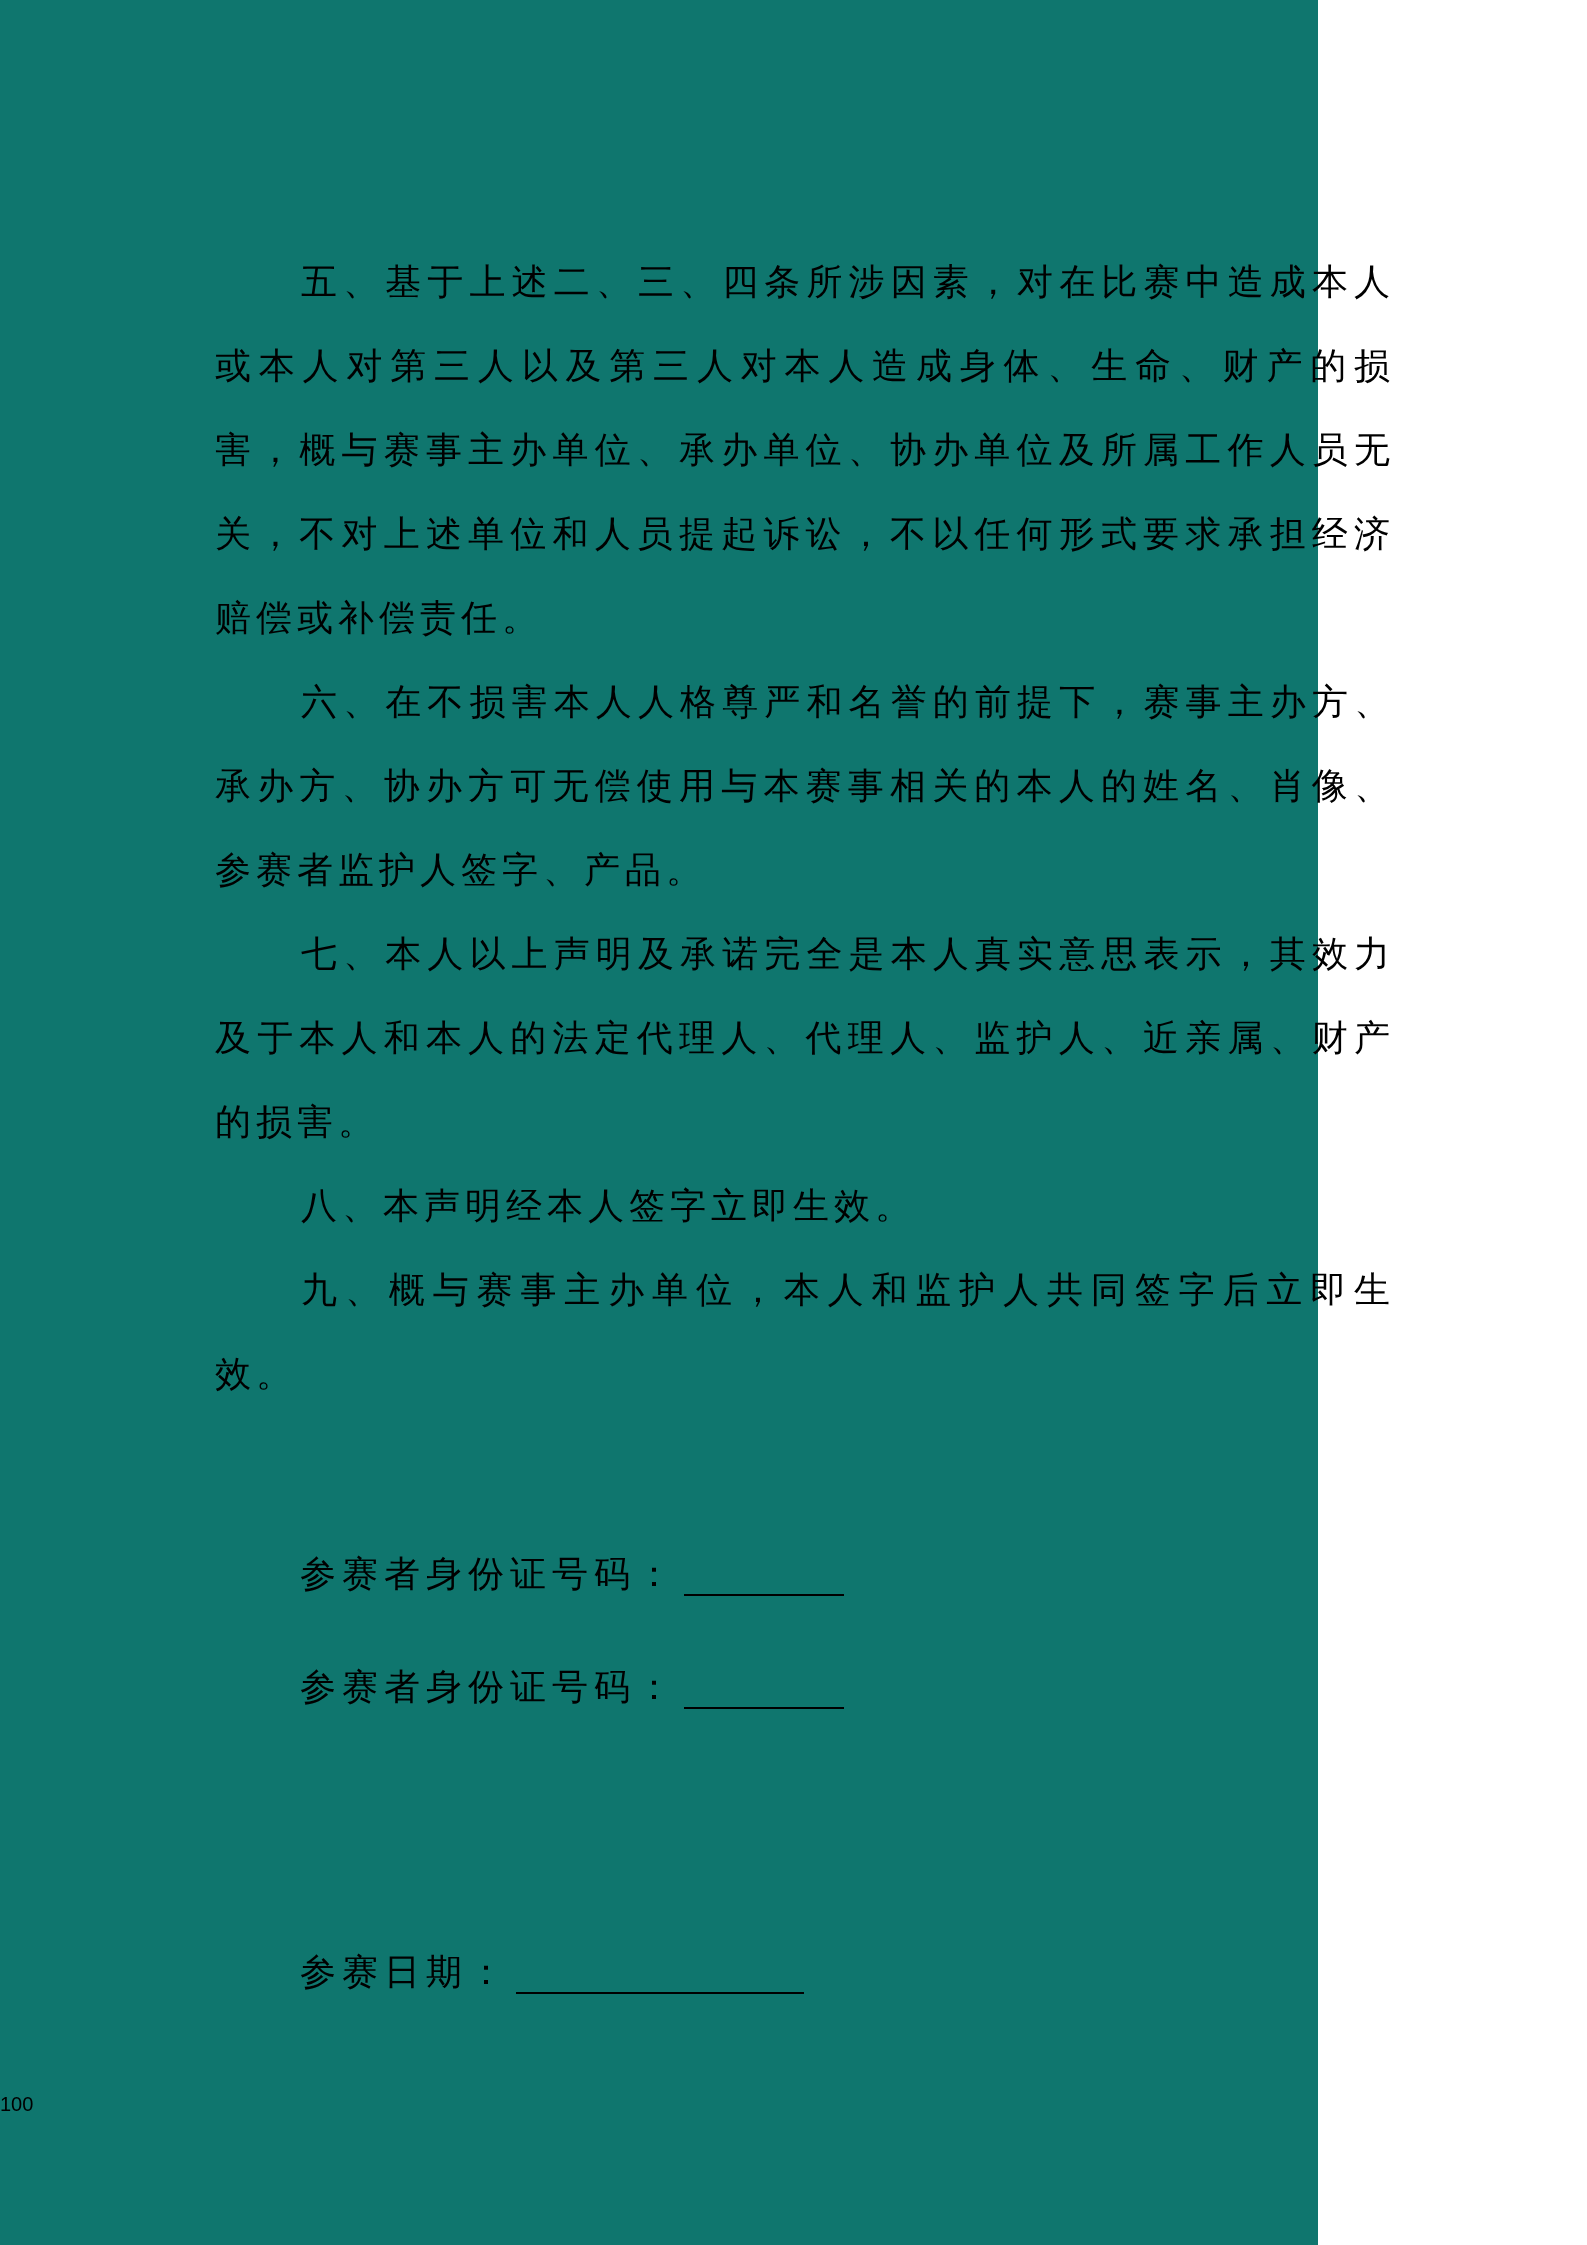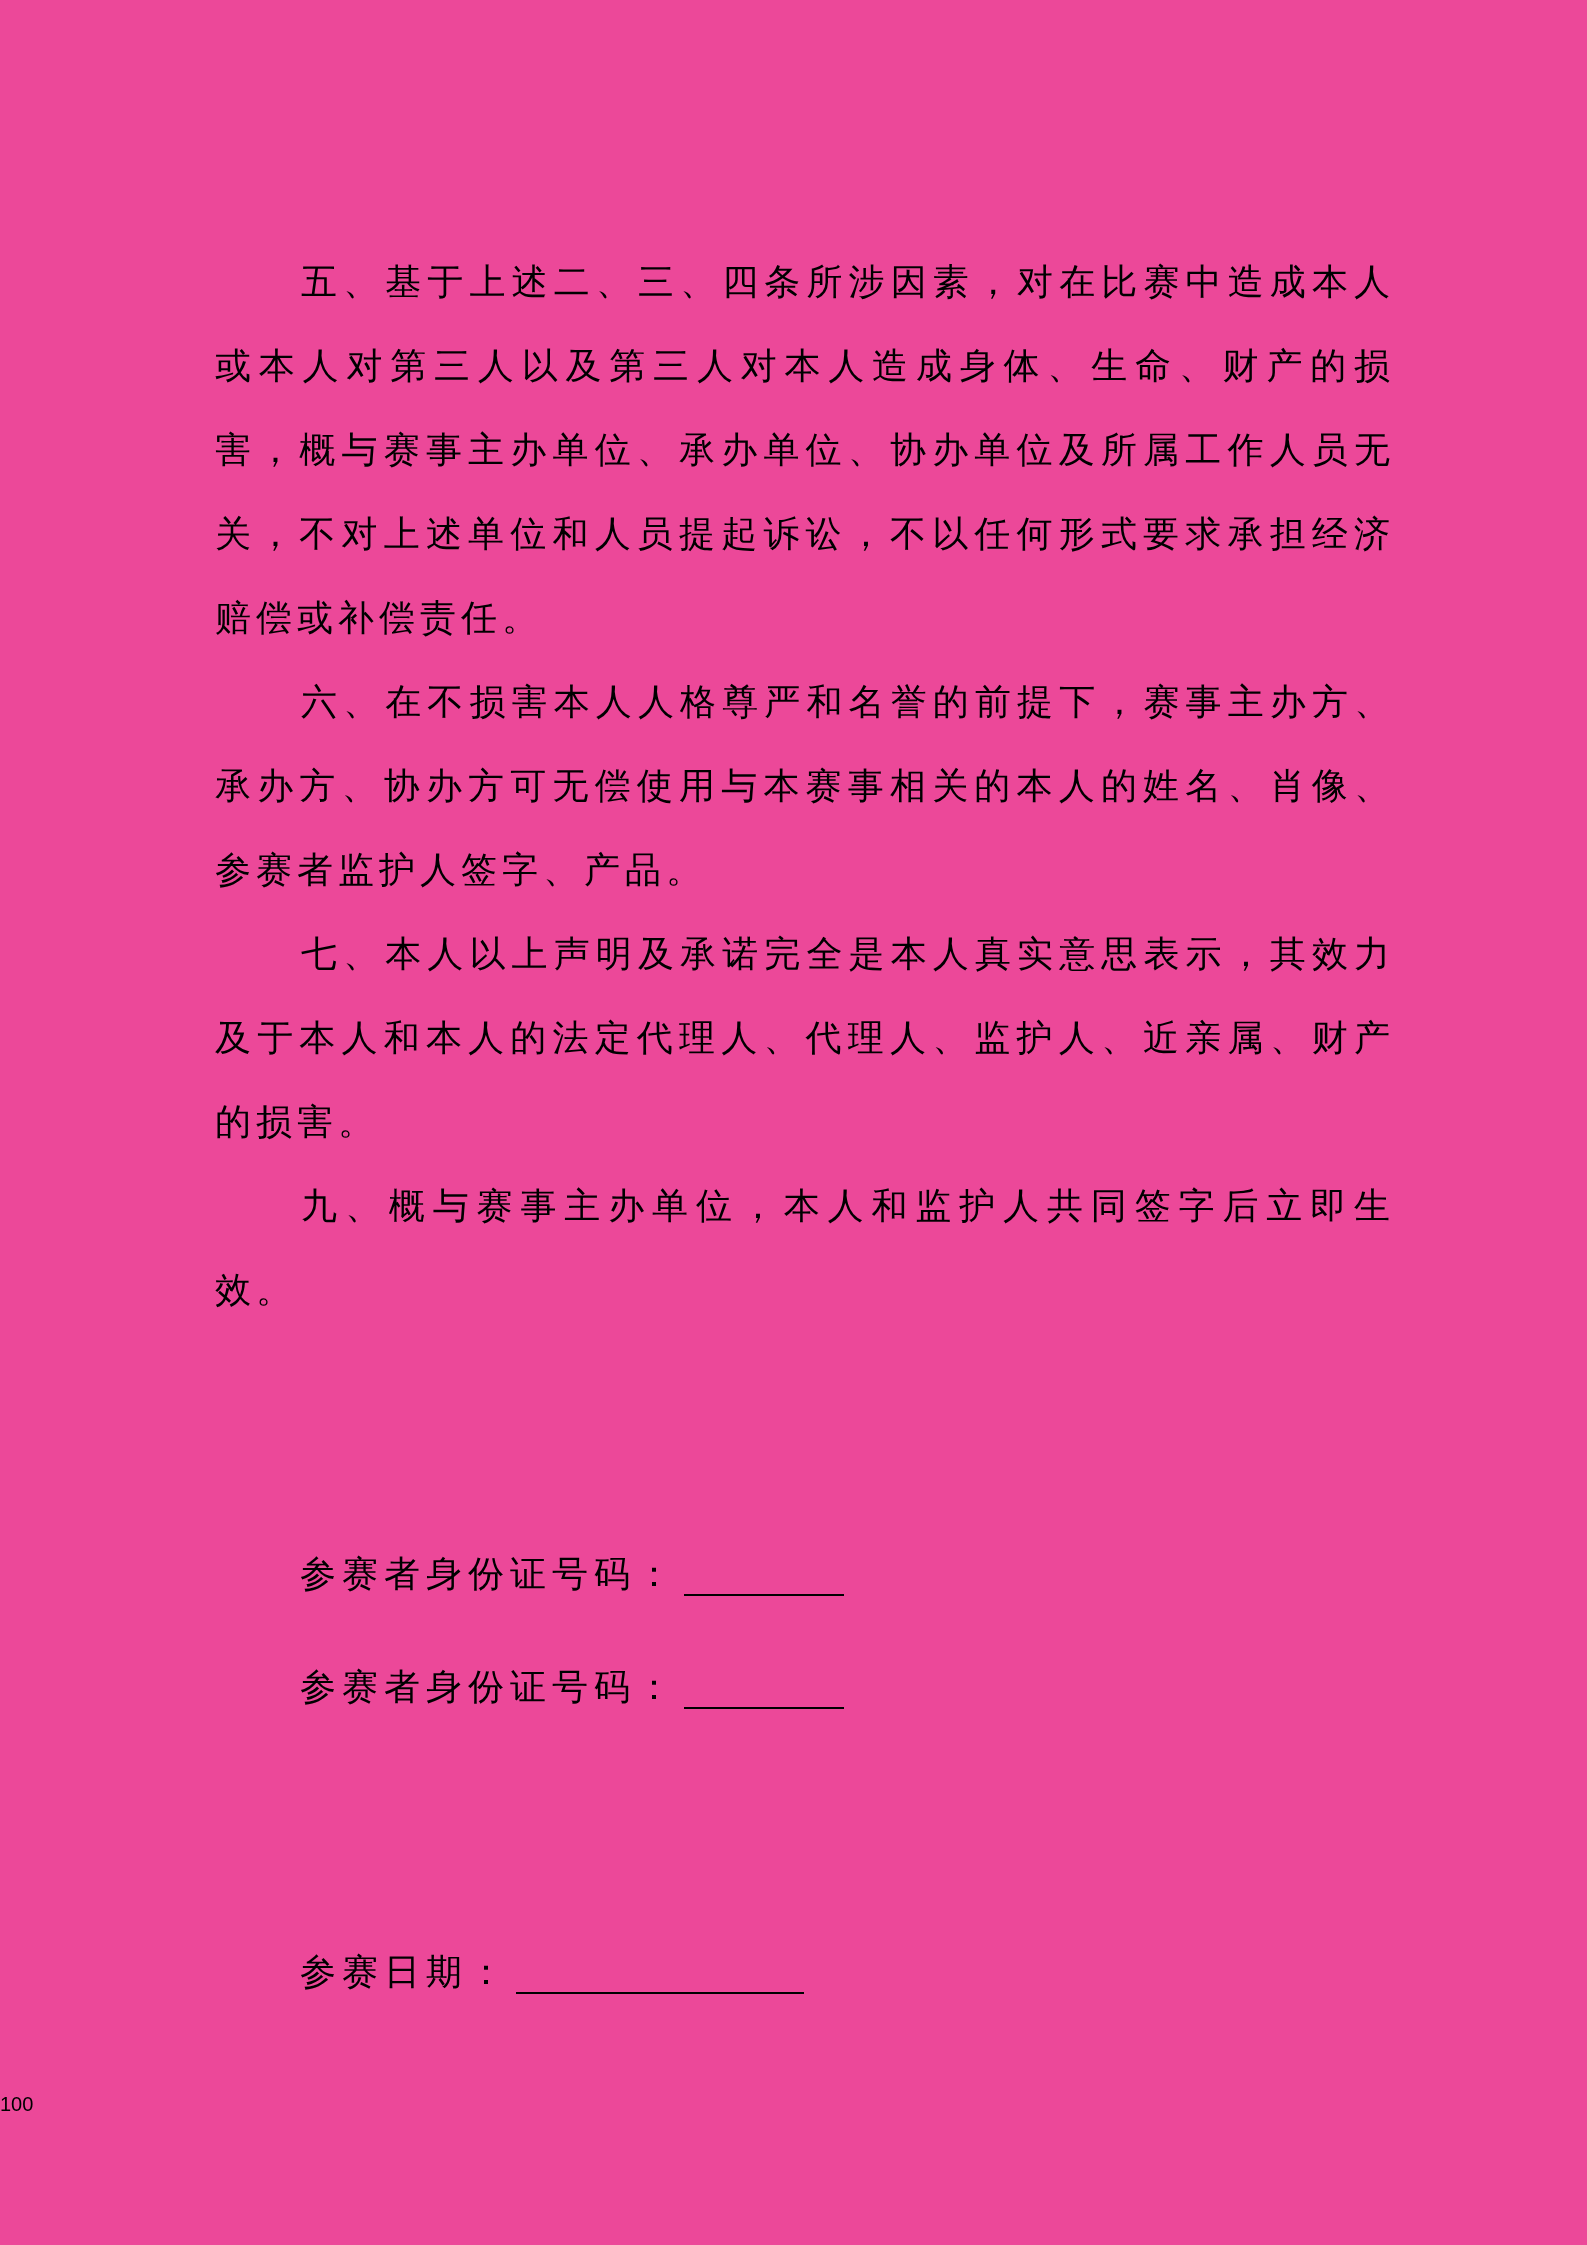--- a/index.html
+++ b/index.html
@@ -1,34 +1,35 @@
 <!DOCTYPE html>
 <html><head>
 <meta charset="utf-8">
 <style>
   html, body { margin: 0; padding: 0; background: #ffffff; }
   body { width: 1587px; height: 2245px; position: relative; overflow: hidden;
          font-family: "DejaVu Serif", "Liberation Serif", serif; color: #000; }
-  .page { position: absolute; left: 0; top: 0; width: 1587px; height: 2245px; background: #ec4899; }
+  .page { position: absolute; left: 0; top: 0; width: 1318px; height: 2245px; background: #0f766e; }
   .body-text { position: absolute; left: 215px; top: 240px; width: 1180px; }
   .para { margin: 0; font-size: 36px; line-height: 84px; text-align: justify;
           text-align-last: left; letter-spacing: 5px; text-indent: 86px; }
   .sig { position: absolute; left: 300px; font-size: 36px; letter-spacing: 6px; line-height: 44px; white-space: nowrap; }
   .sig .line { display: inline-block; border-bottom: 2px solid #000; height: 34px; vertical-align: bottom; margin-left: 6px; }
   .footer { position: absolute; left: 0; width: 1587px; top: 2093px; 
             font-family: "Liberation Sans", "DejaVu Sans", sans-serif; font-size: 20px; color: #000; }
 </style>
 </head>
 <body>
 
 <div class="page">
   <div class="body-text">
     <p class="para">五、基于上述二、三、四条所涉因素，对在比赛中造成本人或本人对第三人以及第三人对本人造成身体、生命、财产的损害，概与赛事主办单位、承办单位、协办单位及所属工作人员无关，不对上述单位和人员提起诉讼，不以任何形式要求承担经济赔偿或补偿责任。</p>
     <p class="para">六、在不损害本人人格尊严和名誉的前提下，赛事主办方、承办方、协办方可无偿使用与本赛事相关的本人的姓名、肖像、参赛者监护人签字、产品。</p>
     <p class="para">七、本人以上声明及承诺完全是本人真实意思表示，其效力及于本人和本人的法定代理人、代理人、监护人、近亲属、财产的损害。</p>
+    <p class="para">八、本声明经本人签字立即生效。</p>
     <p class="para">九、概与赛事主办单位，本人和监护人共同签字后立即生效。</p>
   </div>
 
   <div class="sig" style="top:1552px;">
     <span>参赛者身份证号码：</span><span class="line" style="width:160px;"></span>
   </div>
 
   <div class="sig" style="top:1665px;">
     <span>参赛者身份证号码：</span><span class="line" style="width:160px;"></span>
   </div>

